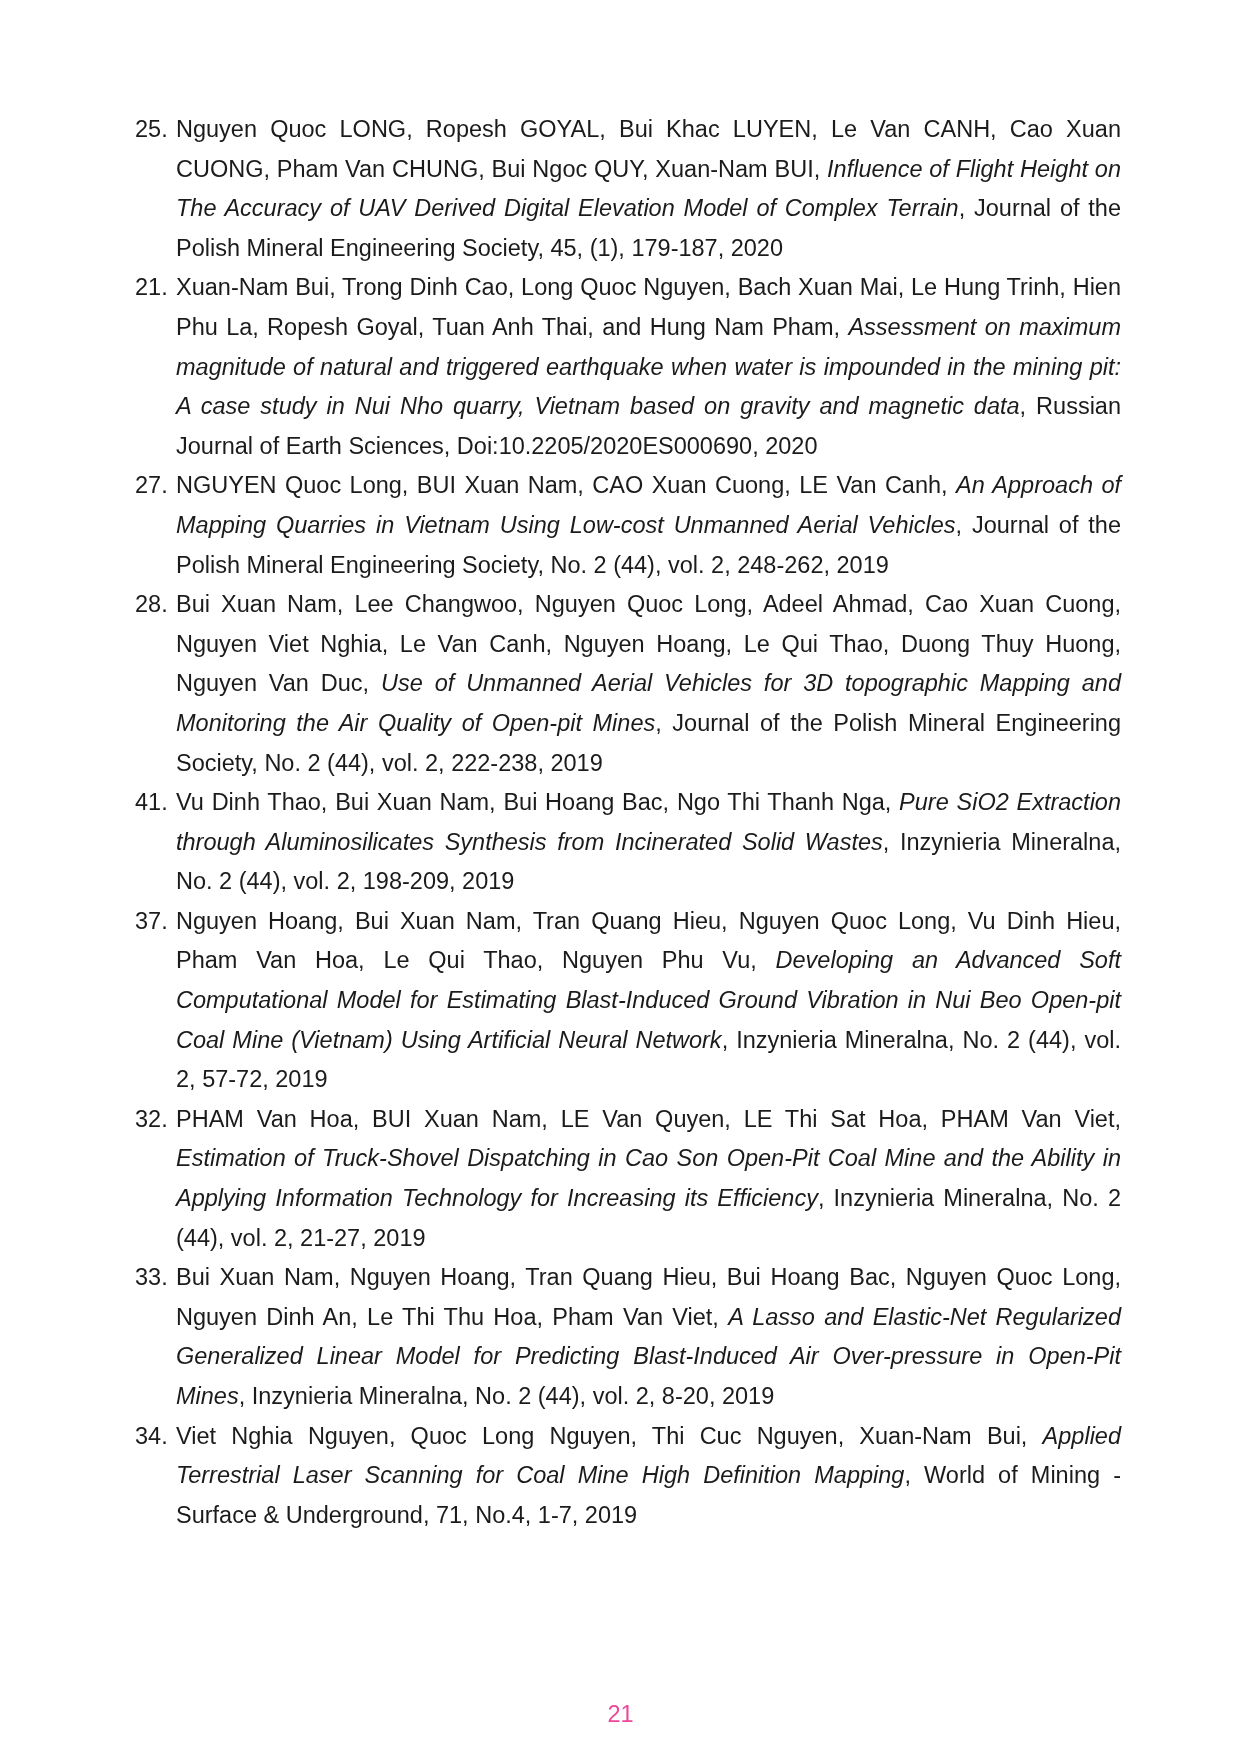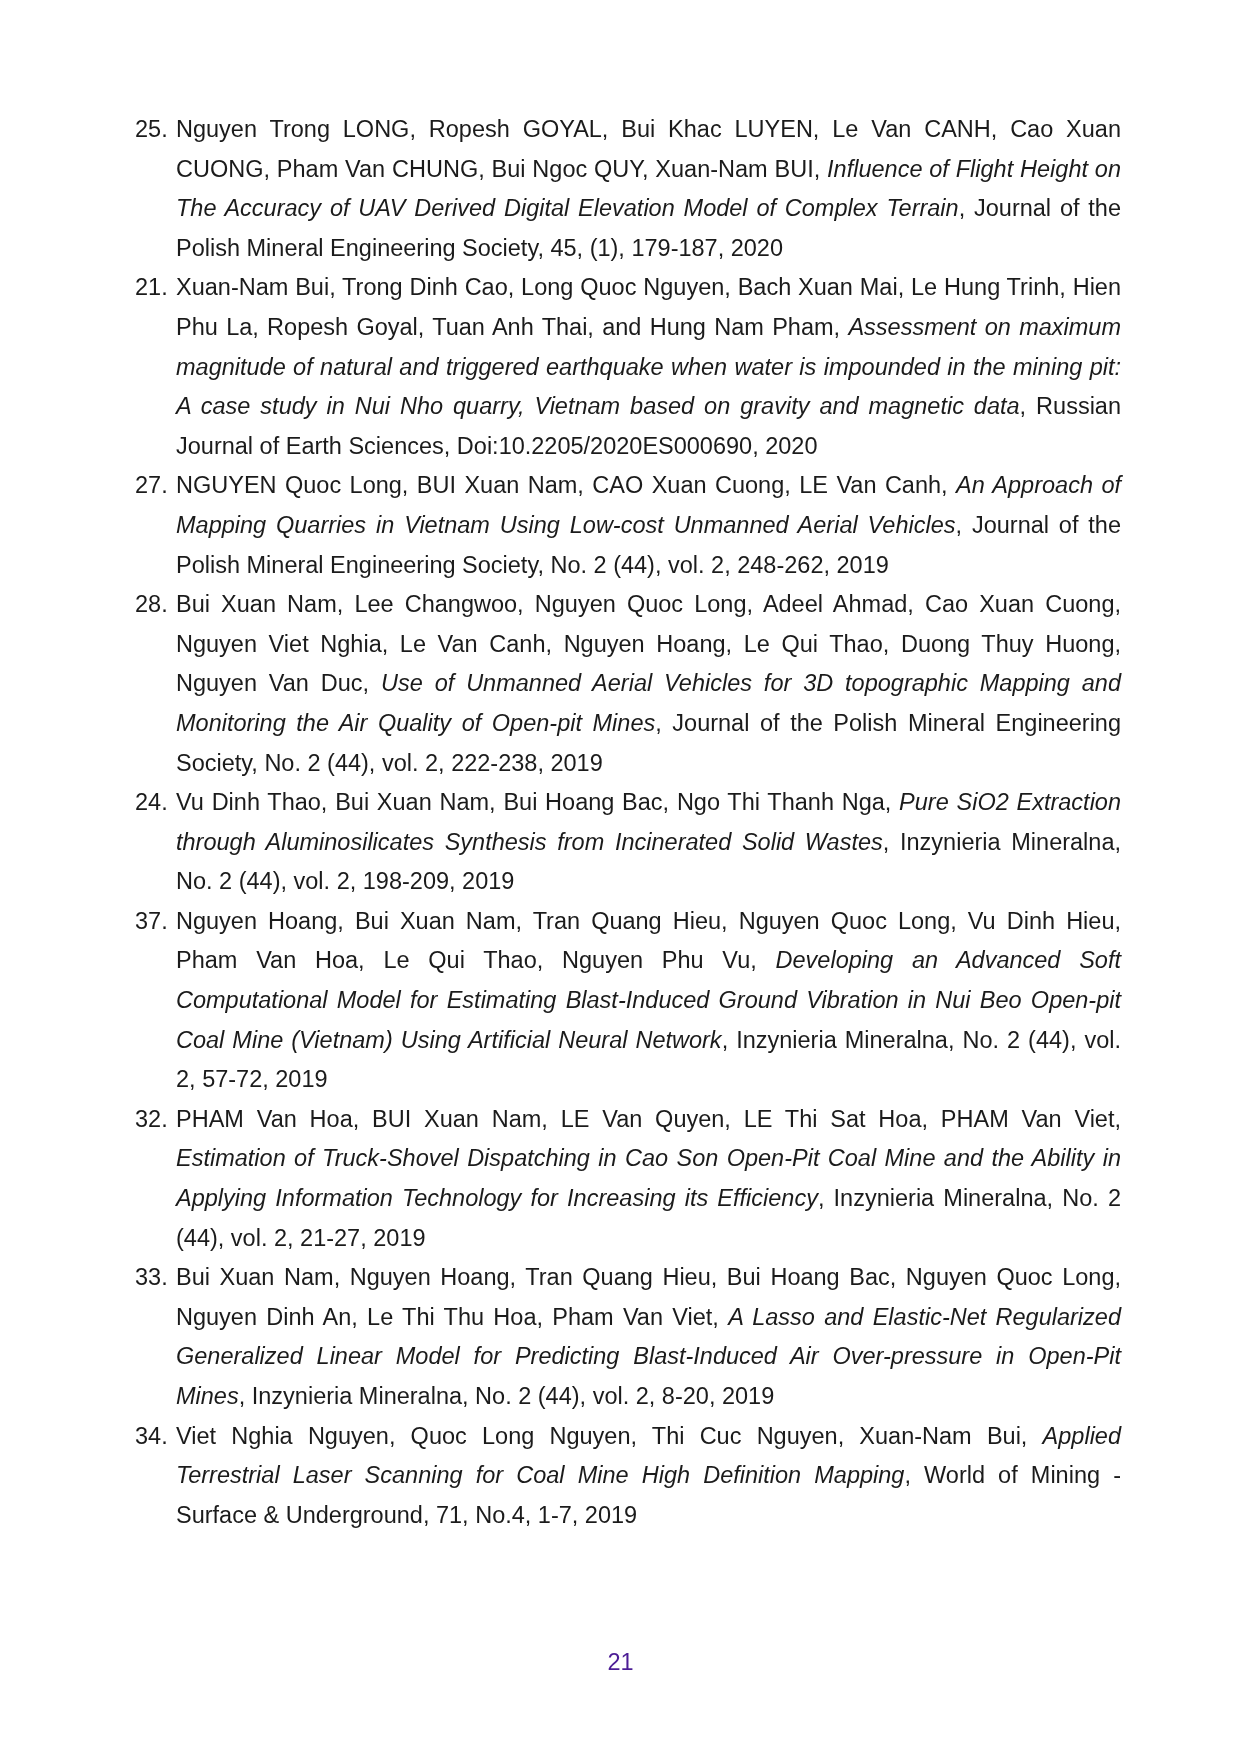--- a/index.html
+++ b/index.html
@@ -41,51 +41,51 @@
   .ref-text {
     flex: 1 1 auto;
     text-align: justify;
     text-justify: inter-word;
   }
   .ref-text i {
   }
   .footer {
     position: absolute;
     left: 0;
-    top: 1640px;
+    top: 1692px;
     width: 1241px;
     text-align: center;
     font-size: 23.5px;
     line-height: 30px;
-    color: #4c1d95;
+    color: #ec4899;
   }
 </style>
 </head>
 <body>
 
 <div class="page">
   <div class="content">
       <div class="ref-item">
         <span class="ref-num">25.</span>
-        <p class="ref-text"><span>Nguyen Trong LONG, Ropesh GOYAL, Bui Khac LUYEN, Le Van CANH, Cao Xuan CUONG, Pham Van CHUNG, Bui Ngoc QUY, Xuan-Nam BUI, </span><i>Influence of Flight Height on The Accuracy of UAV Derived Digital Elevation Model of Complex Terrain</i><span>, Journal of the Polish Mineral Engineering Society, 45, (1), 179-187, 2020</span></p>
+        <p class="ref-text"><span>Nguyen Quoc LONG, Ropesh GOYAL, Bui Khac LUYEN, Le Van CANH, Cao Xuan CUONG, Pham Van CHUNG, Bui Ngoc QUY, Xuan-Nam BUI, </span><i>Influence of Flight Height on The Accuracy of UAV Derived Digital Elevation Model of Complex Terrain</i><span>, Journal of the Polish Mineral Engineering Society, 45, (1), 179-187, 2020</span></p>
       </div>
       <div class="ref-item">
         <span class="ref-num">21.</span>
         <p class="ref-text"><span>Xuan-Nam Bui, Trong Dinh Cao, Long Quoc Nguyen, Bach Xuan Mai, Le Hung Trinh, Hien Phu La, Ropesh Goyal, Tuan Anh Thai, and Hung Nam Pham, </span><i>Assessment on maximum magnitude of natural and triggered earthquake when water is impounded in the mining pit: A case study in Nui Nho quarry, Vietnam based on gravity and magnetic data</i><span>, Russian Journal of Earth Sciences, Doi:10.2205/2020ES000690, 2020</span></p>
       </div>
       <div class="ref-item">
         <span class="ref-num">27.</span>
         <p class="ref-text"><span>NGUYEN Quoc Long, BUI Xuan Nam, CAO Xuan Cuong, LE Van Canh, </span><i>An Approach of Mapping Quarries in Vietnam Using Low-cost Unmanned Aerial Vehicles</i><span>, Journal of the Polish Mineral Engineering Society, No. 2 (44), vol. 2, 248-262, 2019</span></p>
       </div>
       <div class="ref-item">
         <span class="ref-num">28.</span>
         <p class="ref-text"><span>Bui Xuan Nam, Lee Changwoo, Nguyen Quoc Long, Adeel Ahmad, Cao Xuan Cuong, Nguyen Viet Nghia, Le Van Canh, Nguyen Hoang, Le Qui Thao, Duong Thuy Huong, Nguyen Van Duc, </span><i>Use of Unmanned Aerial Vehicles for 3D topographic Mapping and Monitoring the Air Quality of Open-pit Mines</i><span>, Journal of the Polish Mineral Engineering Society, No. 2 (44), vol. 2, 222-238, 2019</span></p>
       </div>
       <div class="ref-item">
-        <span class="ref-num">24.</span>
+        <span class="ref-num">41.</span>
         <p class="ref-text"><span>Vu Dinh Thao, Bui Xuan Nam, Bui Hoang Bac, Ngo Thi Thanh Nga, </span><i>Pure SiO2 Extraction through Aluminosilicates Synthesis from Incinerated Solid Wastes</i><span>, Inzynieria Mineralna, No. 2 (44), vol. 2, 198-209, 2019</span></p>
       </div>
       <div class="ref-item">
         <span class="ref-num">37.</span>
         <p class="ref-text"><span>Nguyen Hoang, Bui Xuan Nam, Tran Quang Hieu, Nguyen Quoc Long, Vu Dinh Hieu, Pham Van Hoa, Le Qui Thao, Nguyen Phu Vu, </span><i>Developing an Advanced Soft Computational Model for Estimating Blast-Induced Ground Vibration in Nui Beo Open-pit Coal Mine (Vietnam) Using Artificial Neural Network</i><span>, Inzynieria Mineralna, No. 2 (44), vol. 2, 57-72, 2019</span></p>
       </div>
       <div class="ref-item">
         <span class="ref-num">32.</span>
         <p class="ref-text"><span>PHAM Van Hoa, BUI Xuan Nam, LE Van Quyen, LE Thi Sat Hoa, PHAM Van Viet, </span><i>Estimation of Truck-Shovel Dispatching in Cao Son Open-Pit Coal Mine and the Ability in Applying Information Technology for Increasing its Efficiency</i><span>, Inzynieria Mineralna, No. 2 (44), vol. 2, 21-27, 2019</span></p>
       </div>

